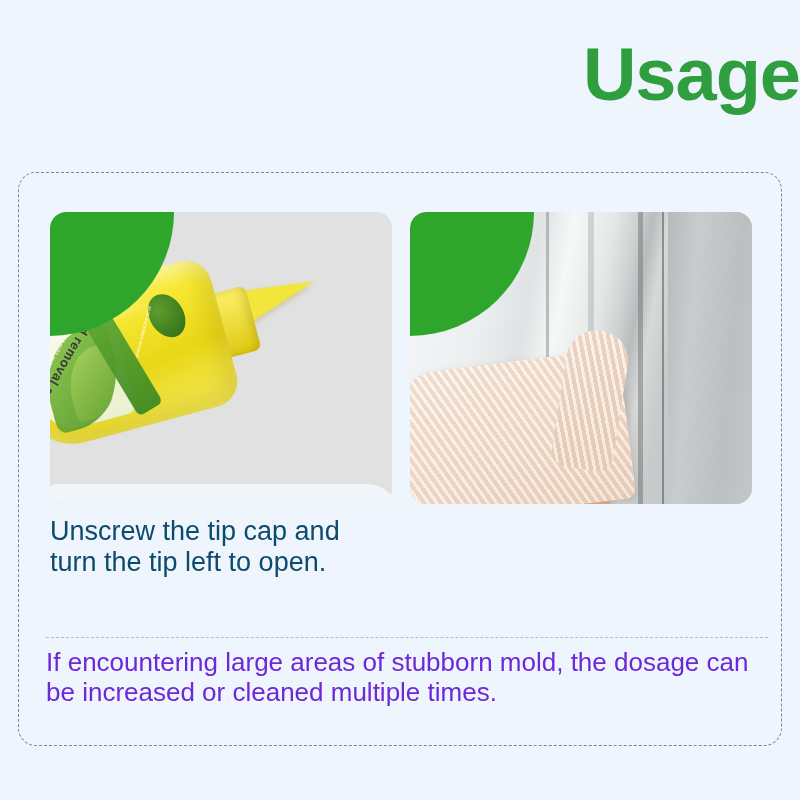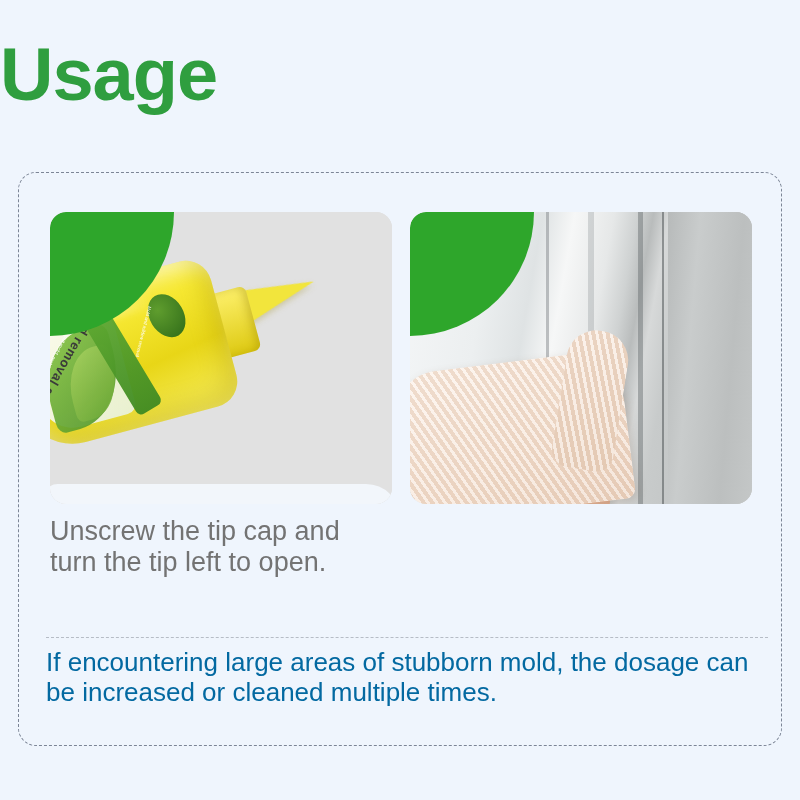--- a/index.html
+++ b/index.html
@@ -8,21 +8,21 @@
     background:#eff5fd;
     font-family:"Liberation Sans", sans-serif;
     overflow:hidden;
     position:relative;
   }
 
   
   .page-title{
     position:absolute;
     top:38px; left:0; right:0;
-    text-align:left;
+    text-align:right;
     font-size:74px;
     font-weight:bold;
     color:#2f9e3f;
     letter-spacing:-1px;
     line-height:1;
   }
 
   
   .dashed-frame{
     position:absolute;
@@ -208,36 +208,36 @@
     position:absolute;left:56px;top:12px;width:44px;height:40px;
     background:radial-gradient(ellipse at 45% 35%,#fbe8db,#f2cdb8);
     border-radius:50%;
   }
 
   
   .caption{
     margin-top:12px;
     font-size:27px;
     line-height:1.13;
-    color:#737373;
+    color:#0c4a6e;
     width:342px;
   }
 
   
   .divider{
     position:absolute;
     left:46px; top:637px; width:722px;
     border-top:1.4px dashed #b6bcc6;
   }
   .note{
     position:absolute;
     left:46px; top:647px; width:726px;
     font-size:26px;
     line-height:1.17;
-    color:#0369a1;
+    color:#6d28d9;
   }
 </style>
 </head>
 <body>
 
 <div class="page-title">Usage</div>
 
 <div class="dashed-frame"></div>
 
 <div class="steps-row">

